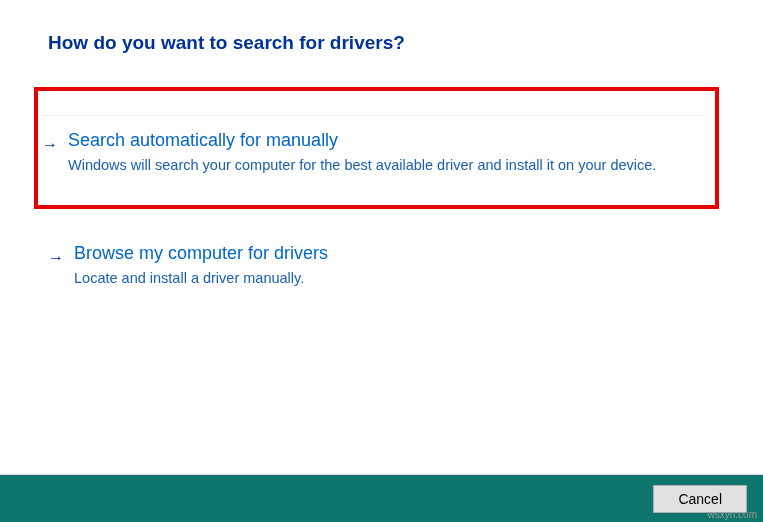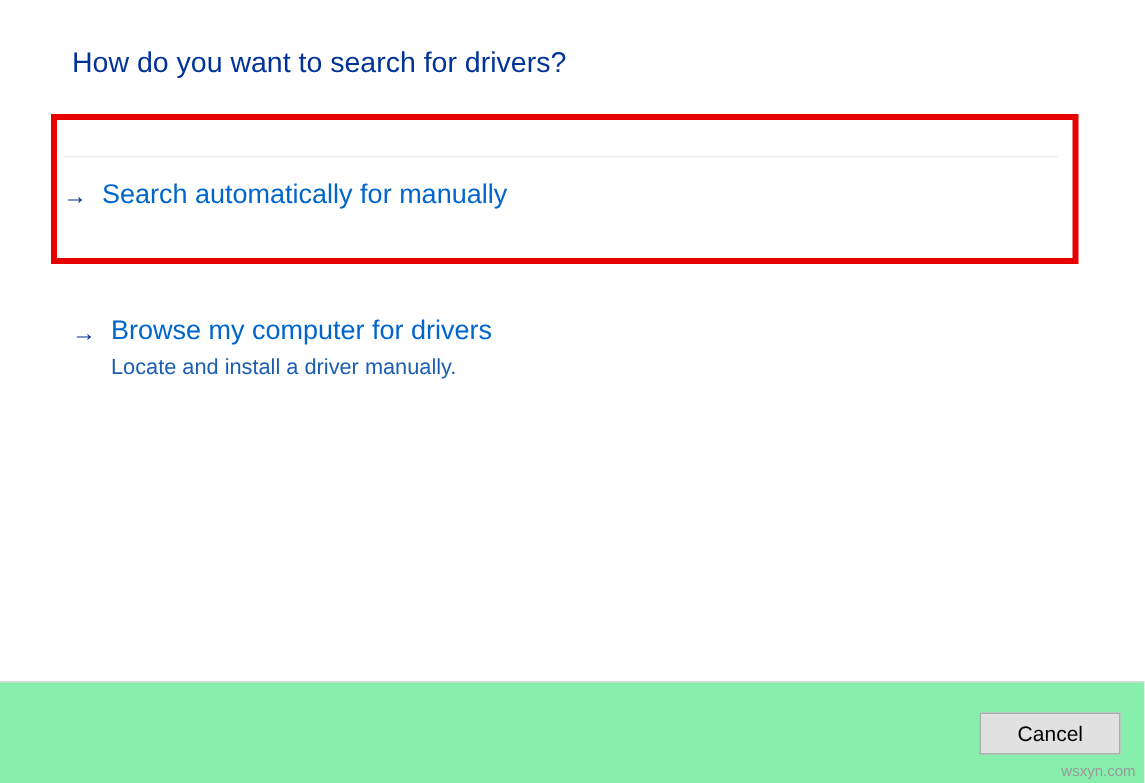--- a/index.html
+++ b/index.html
@@ -14,22 +14,22 @@
       height: 522px;
       position: relative;
       overflow: hidden;
     }
     .content {
       padding: 32px 48px 0 48px;
     }
     .page-title {
       color: #003399;
       font-size: 19px;
-      font-weight: 400;
-      margin-bottom: 22px;
+      font-weight: 700;
+      margin-bottom: 33px;
     }
     .option-wrapper {
       position: relative;
       margin-bottom: 28px;
     }
     .highlight-box {
       border: 4px solid #e60000;
       padding: 18px 10px 28px 4px;
       margin-left: -14px;
       margin-right: -4px;
@@ -70,22 +70,22 @@
     .option-desc {
       color: #1a5fb4;
       font-size: 14.5px;
       line-height: 1.5;
     }
     .footer {
       position: absolute;
       bottom: 0;
       left: 0;
       right: 0;
-      height: 68px;
-      background: #86efac;
+      height: 48px;
+      background: #0f766e;
       border-top: 1px solid #dcdcdc;
       display: flex;
       align-items: center;
       justify-content: flex-end;
       padding-right: 16px;
     }
     .cancel-btn {
       background: #e1e1e1;
       border: 1px solid #adadad;
       padding: 5px 24px;
@@ -110,20 +110,21 @@
 <div class="content">
   <h1 class="page-title">How do you want to search for drivers?</h1>
 
   <div class="option-wrapper">
     <div class="highlight-box">
       <div class="option">
         <div class="option-inner">
           <span class="arrow">→</span>
           <div class="option-text">
             <div class="option-title">Search automatically for manually</div>
+            <div class="option-desc">Windows will search your computer for the best available driver and install it on your device.</div>
           </div>
         </div>
       </div>
     </div>
   </div>
 
   <div class="option-wrapper no-border">
     <div class="option">
       <div class="option-inner">
         <span class="arrow">→</span>

